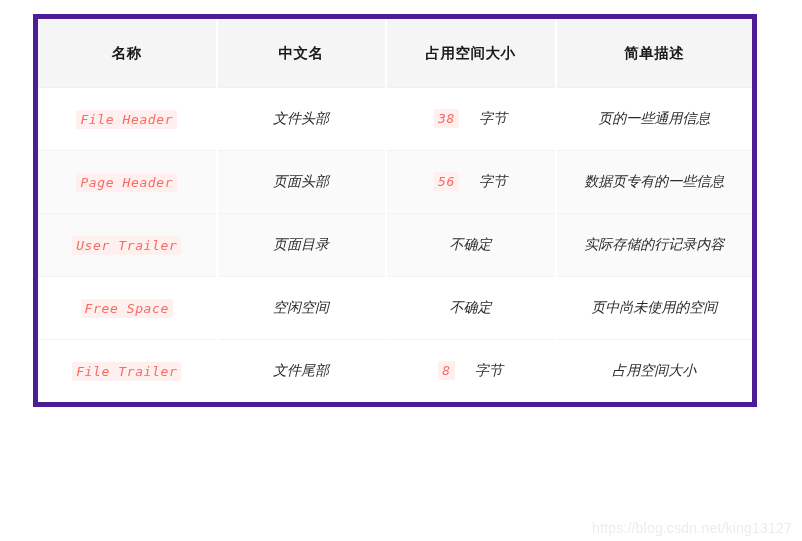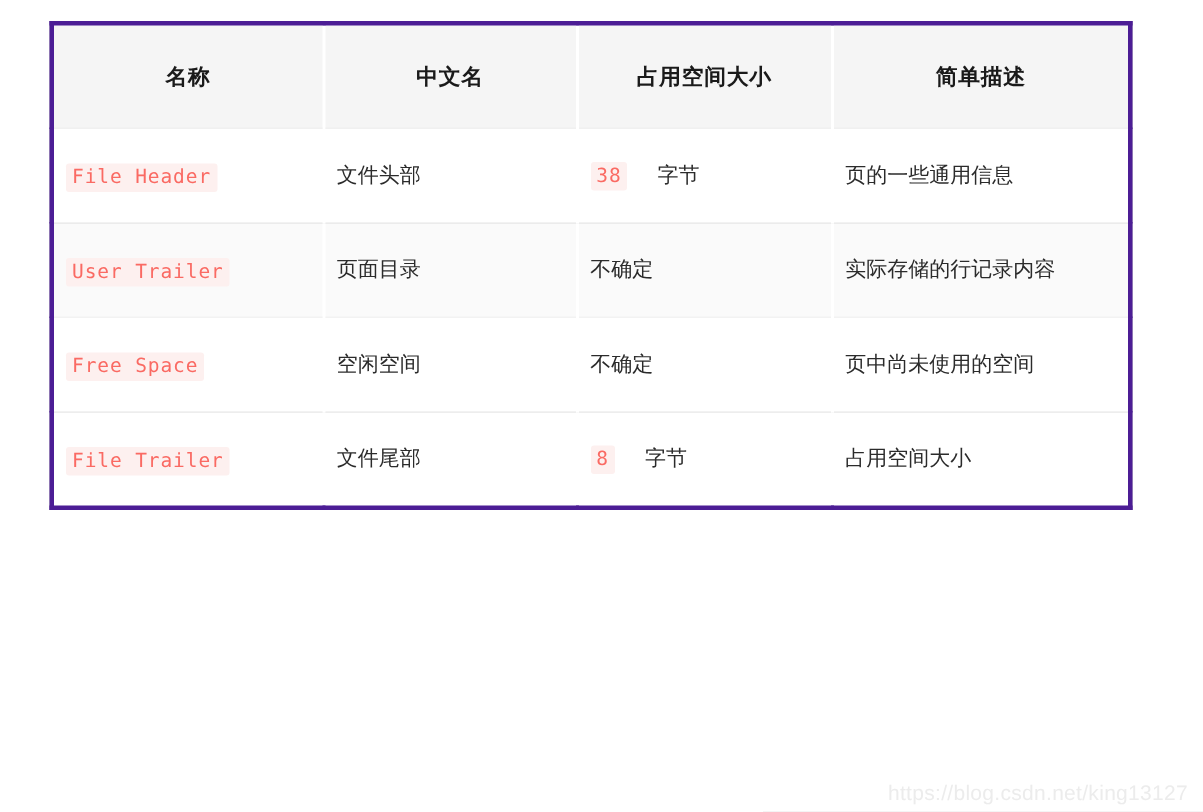--- a/index.html
+++ b/index.html
@@ -30,22 +30,22 @@
     left: 33px;
     top: 14px;
     width: 720px;
     height: 502px;
   }
 
   table.data-table {
     width: 720px;
     border-collapse: collapse;
     table-layout: fixed;
-    border: 3px solid #4c1d95;
-    background: #a3a3a3;
+    border: 5px solid #4c1d95;
+    background: #c2410c;
   }
 
   table.data-table col.c1 { width: 181px; }
   table.data-table col.c2 { width: 169px; }
   table.data-table col.c3 { width: 170px; }
   table.data-table col.c4 { width: 199px; }
 
   thead th {
     background: #f5f5f5;
     border-right: 2px solid #ffffff;
@@ -57,26 +57,28 @@
     font-size: 14.5px;
     font-weight: bold;
     color: #1a1a1a;
     letter-spacing: 0.5px;
   }
   thead th:last-child { border-right: none; }
 
   tbody td {
     height: 62px;
     padding: 0 8px;
+    text-align: center;
     vertical-align: middle;
     font-size: 14px;
     color: #2b2b2b;
     border-right: 2px solid #ffffff;
     border-bottom: 1px solid #f2f2f2;
     background: #ffffff;
+    font-style: italic;
   }
   tbody td:last-child { border-right: none; }
 
   tbody tr.striped td {
     background: #fafafa;
     border-right-color: #ffffff;
   }
   tbody tr:last-child td {
     border-bottom: none;
   }
@@ -134,20 +136,26 @@
         </tr>
       </thead>
       <tbody id="table-body">
           <tr>
             <td><code class="inline-code">File Header</code></td>
             <td>文件头部</td>
             <td class="size-cell"><code class="inline-code">38</code><span class="unit">字节</span></td>
             <td>页的一些通用信息</td>
           </tr>
           <tr class="striped">
+            <td><code class="inline-code">Page Header</code></td>
+            <td>页面头部</td>
+            <td class="size-cell"><code class="inline-code">56</code><span class="unit">字节</span></td>
+            <td>数据页专有的一些信息</td>
+          </tr>
+          <tr class="striped">
             <td><code class="inline-code">User Trailer</code></td>
             <td>页面目录</td>
             <td class="size-cell"><span>不确定</span></td>
             <td>实际存储的行记录内容</td>
           </tr>
           <tr>
             <td><code class="inline-code">Free Space</code></td>
             <td>空闲空间</td>
             <td class="size-cell"><span>不确定</span></td>
             <td>页中尚未使用的空间</td>

